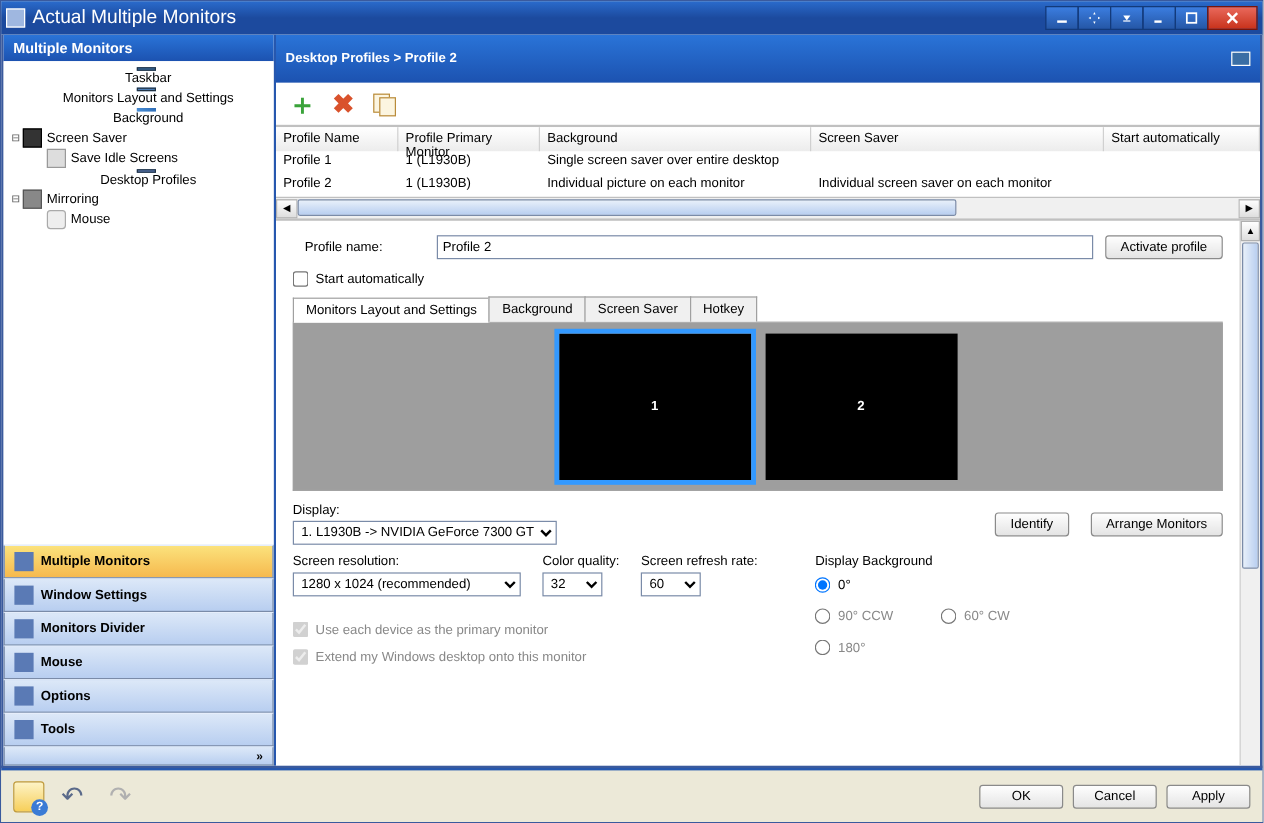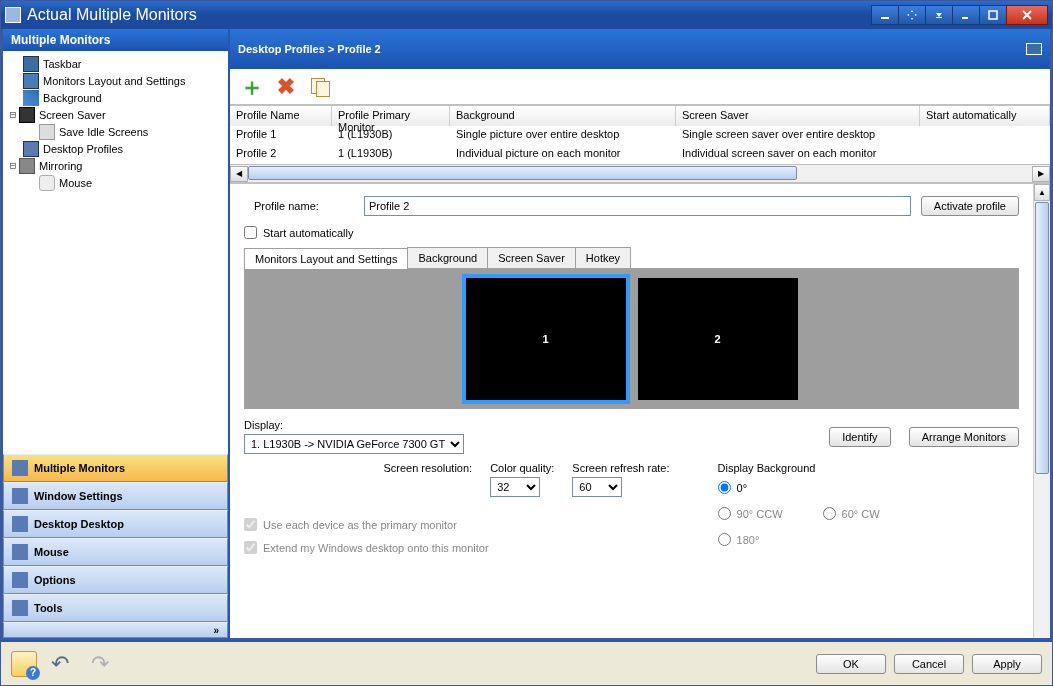--- a/index.html
+++ b/index.html
@@ -21,21 +21,21 @@
 .rightpane { flex:1; display:flex; flex-direction:column; }
 
 
 .lefthead { height:22px; background:linear-gradient(to bottom,#2a74d8,#1c52b0); color:#fff; font-weight:bold; font-size:12px; padding:4px 8px; }
 
 
 .tree { flex:1; overflow:auto; background:#fff; padding:4px; }
 .tree-node { display:flex; align-items:center; height:17px; padding:1px 0; cursor:default; }
 .tree-node .toggle { width:12px; text-align:center; color:#666; font-family:monospace; }
 .tree-node .icon { width:16px; height:16px; margin-right:4px; display:inline-block; }
-.tree-node.indent1 { padding-left:16px; }
+.tree-node.indent1 { padding-left:16px;flex-direction:column; }
 .tree-node.indent2 { padding-left:32px; }
 .ico-taskbar{background:#3a6ea5;border:1px solid #234;}
 .ico-monitors{background:#4a7cb5;border:1px solid #234;}
 .ico-bg{background:linear-gradient(45deg,#4a90d9,#2e6cb5);}
 .ico-ss{background:#333;border:1px solid #000;}
 .ico-save{background:#ddd;border:1px solid #999;}
 .ico-dp{background:#5a7ab5;border:1px solid #234;}
 .ico-mirror{background:#888;border:1px solid #555;}
 .ico-mouse{background:#eee;border:1px solid #aaa;border-radius:3px;}
 
@@ -211,21 +211,21 @@
         <div class="sidecat active">
             <span class="icon"></span>
             <span>Multiple Monitors</span>
           </div>
         <div class="sidecat">
             <span class="icon"></span>
             <span>Window Settings</span>
           </div>
         <div class="sidecat">
             <span class="icon"></span>
-            <span>Desktop Desktop</span>
+            <span>Monitors Divider</span>
           </div>
         <div class="sidecat">
             <span class="icon"></span>
             <span>Mouse</span>
           </div>
         <div class="sidecat">
             <span class="icon"></span>
             <span>Options</span>
           </div>
         <div class="sidecat">
@@ -260,21 +260,20 @@
         <div class="ptable-head">
           <div class="cell col-name">Profile Name</div>
           <div class="cell col-primary">Profile Primary Monitor</div>
           <div class="cell col-bg">Background</div>
           <div class="cell col-ss">Screen Saver</div>
           <div class="cell col-auto">Start automatically</div>
         </div>
         <div class="ptable-row">
           <div class="cell col-name">Profile 1</div>
           <div class="cell col-primary">1 (L1930B)</div>
-          <div class="cell col-bg">Single picture over entire desktop</div>
           <div class="cell col-ss">Single screen saver over entire desktop</div>
           <div class="cell col-auto"></div>
         </div>
         <div class="ptable-row">
           <div class="cell col-name">Profile 2</div>
           <div class="cell col-primary">1 (L1930B)</div>
           <div class="cell col-bg">Individual picture on each monitor</div>
           <div class="cell col-ss">Individual screen saver on each monitor</div>
           <div class="cell col-auto"></div>
         </div>
@@ -318,23 +317,24 @@
         <div class="dset">
           <div class="row">
             <div class="field" style="flex:1;">
               <span>Display:</span>
               <select style="width:220px;"><option>1. L1930B -&gt; NVIDIA GeForce 7300 GT</option></select>
             </div>
             <button class="btn">Identify</button>
             <button class="btn">Arrange Monitors</button>
           </div>
 
-          <div class="row" style="align-items:flex-start;justify-content:center;">
+          <div class="row" style="align-items:flex-start;">
             <div class="field">
               <span>Screen resolution:</span>
+              <select style="width:190px;"><option>1280 x 1024 (recommended)</option></select>
             </div>
             <div class="field">
               <span>Color quality:</span>
               <select style="width:50px;"><option>32</option></select>
             </div>
             <div class="field">
               <span>Screen refresh rate:</span>
               <select style="width:50px;"><option>60</option></select>
             </div>
             <div class="field" style="margin-left:30px;">

